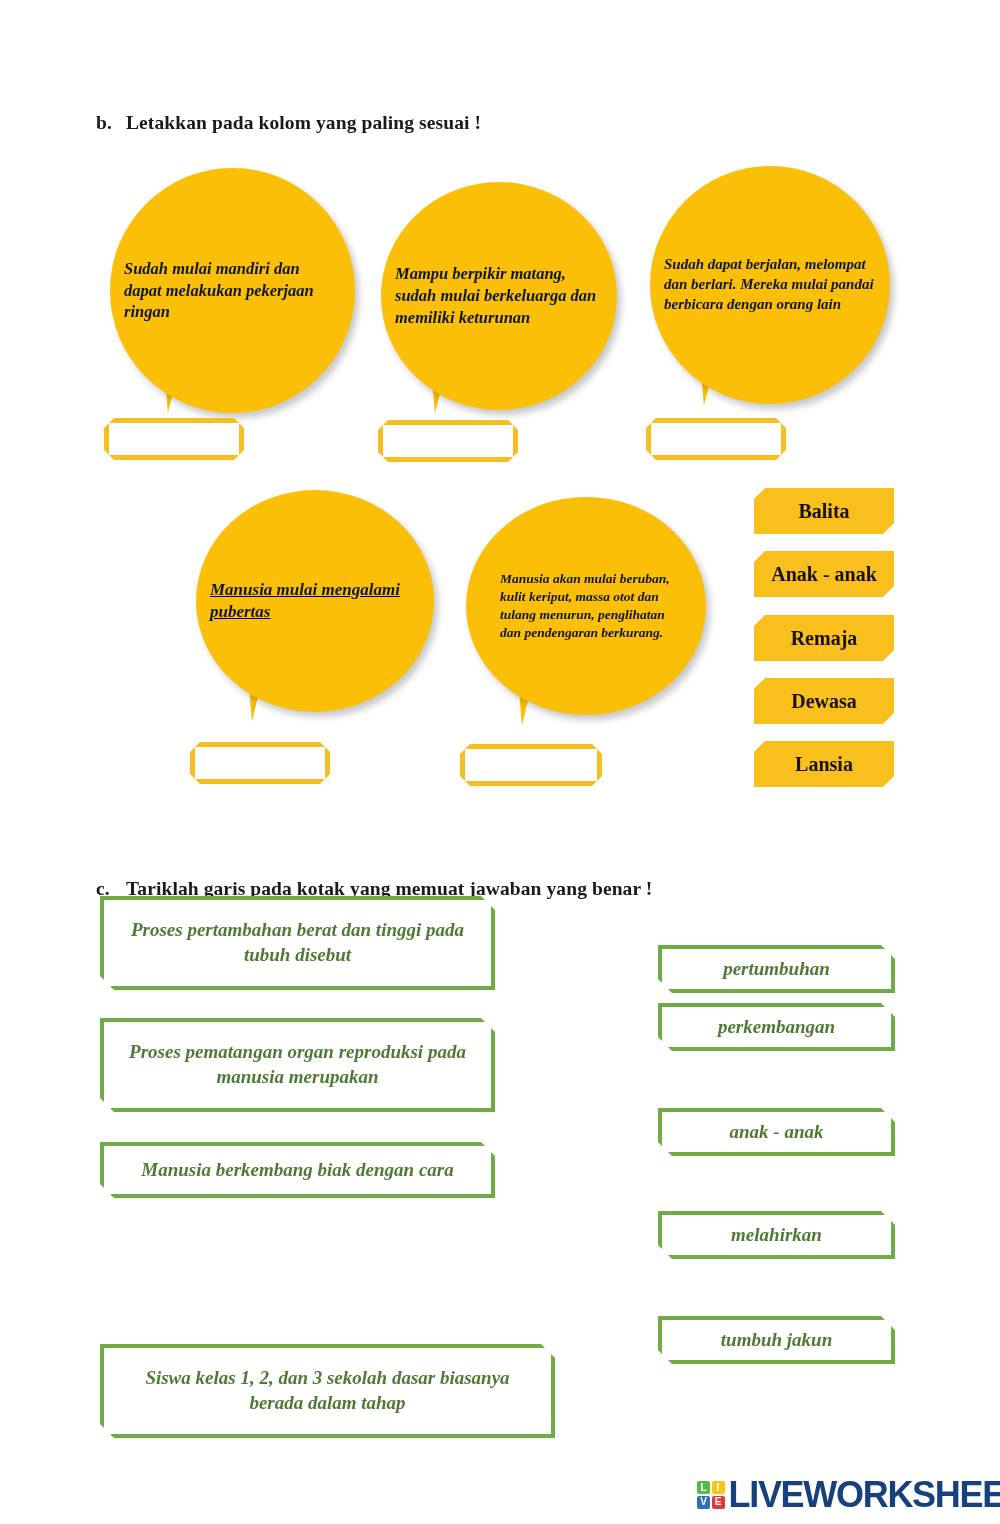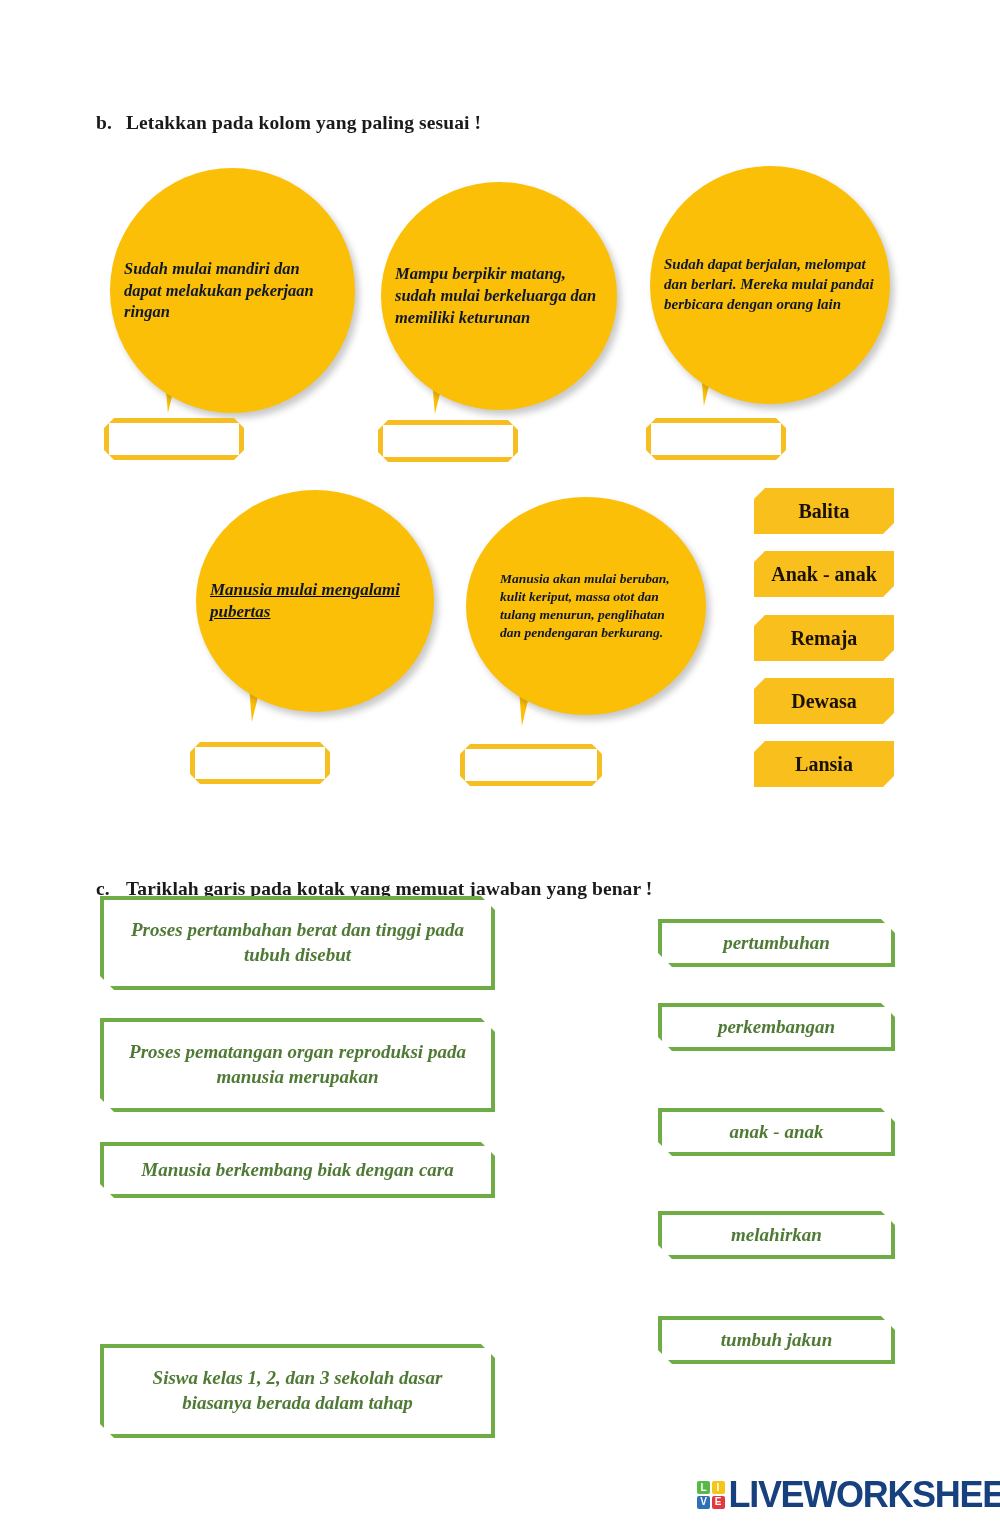--- a/index.html
+++ b/index.html
@@ -232,25 +232,25 @@
 
   <div class="gbox" style="left:100px; top:1018px; width:395px; height:94px; font-size:19px;">
     <span>Proses pematangan organ reproduksi pada manusia merupakan</span>
   </div>
   <div class="gbox" style="left:100px; top:896px; width:395px; height:94px; font-size:19px;">
     <span>Proses pertambahan berat dan tinggi pada tubuh disebut</span>
   </div>
   <div class="gbox" style="left:100px; top:1142px; width:395px; height:56px; font-size:19px;">
     <span>Manusia berkembang biak dengan cara</span>
   </div>
-  <div class="gbox" style="left:100px; top:1344px; width:395px; height:94px; font-size:19px;">
+  <div class="gbox" style="left:100px; top:1344px; width:455px; height:94px; font-size:19px;">
     <span>Siswa kelas 1, 2, dan 3 sekolah dasar biasanya berada dalam tahap</span>
   </div>
 
-  <div class="gbox" style="left:658px; top:919px; width:237px; height:48px; font-size:19px;">
+  <div class="gbox" style="left:658px; top:945px; width:237px; height:48px; font-size:19px;">
     <span>pertumbuhan</span>
   </div>
   <div class="gbox" style="left:658px; top:1003px; width:237px; height:48px; font-size:19px;">
     <span>perkembangan</span>
   </div>
   <div class="gbox" style="left:658px; top:1108px; width:237px; height:48px; font-size:19px;">
     <span>anak - anak</span>
   </div>
   <div class="gbox" style="left:658px; top:1211px; width:237px; height:48px; font-size:19px;">
     <span>melahirkan</span>

